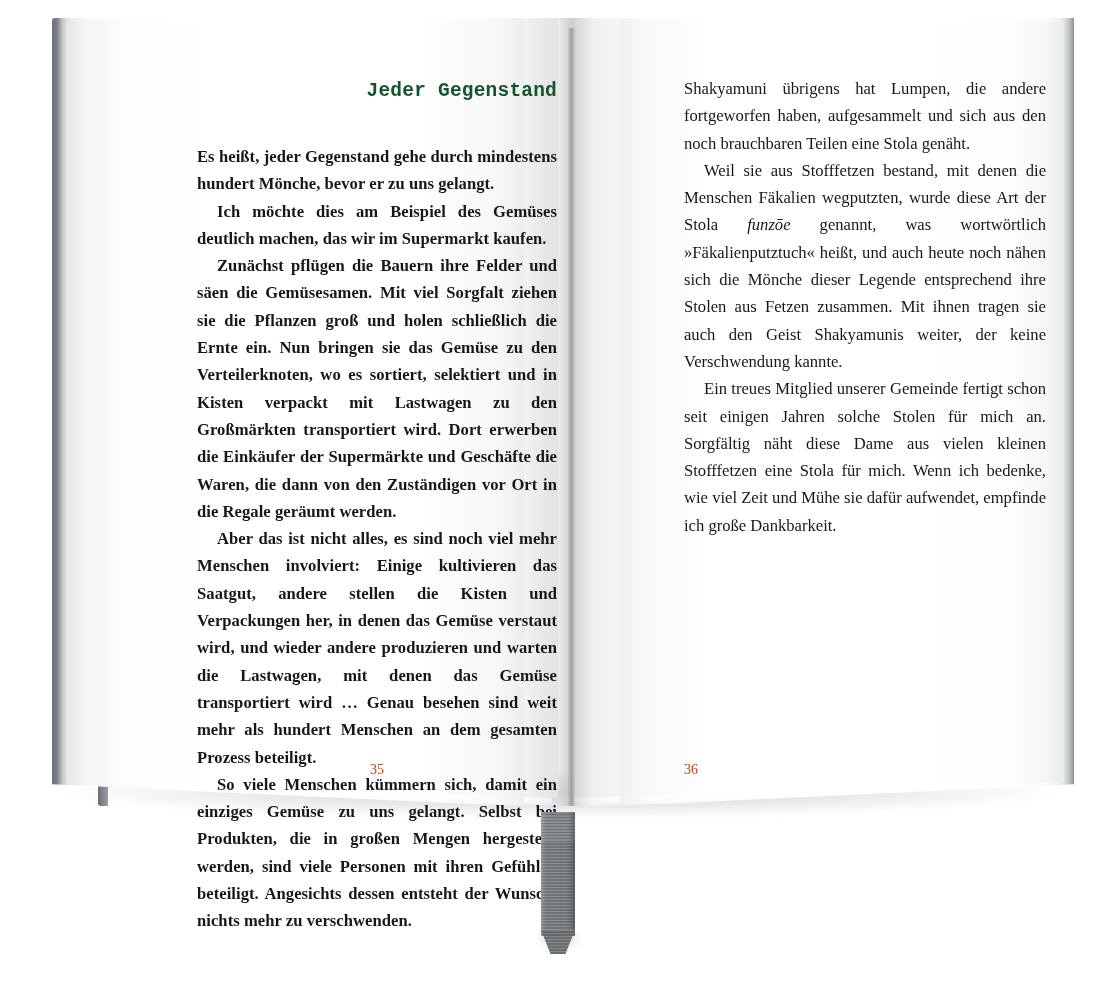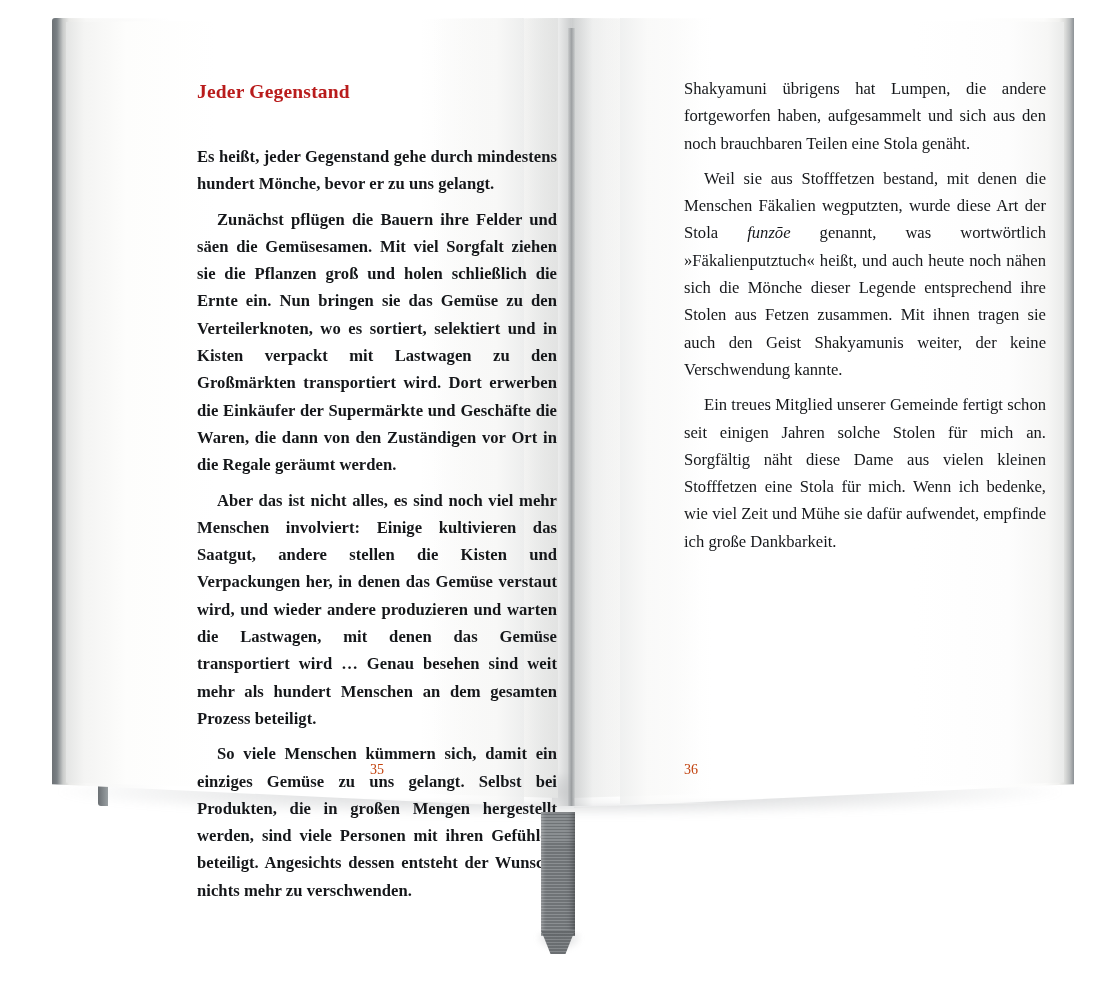--- a/index.html
+++ b/index.html
@@ -150,27 +150,27 @@
     left: 145px;
     width: 360px;
   }
   .col-right {
     left: 632px;
     width: 362px;
   }
 
   .chapter-title {
     margin: 60px 0 0 0;
-    font-family: Liberation Serif, serif;
+    font-family: Liberation Mono, monospace;
     font-weight: 600;
     font-size: 19.5px;
     line-height: 27px;
-    text-align: left;
+    text-align: right;
     letter-spacing: 0.2px;
-    color: #b91c1c;
+    color: #14532d;
   }
 
   .body-text {
     margin: 0;
     font-size: 16.6px;
     line-height: 27.3px;
     text-align: justify;
     color: #15171a;
     font-family: "Liberation Serif", serif;
   }
@@ -180,21 +180,20 @@
     letter-spacing: 0.05px;
   }
   .col-right .body-text {
     margin-top: 57px;
     font-weight: 400;
   }
 
   .body-text .para {
     display: block;
     text-indent: 20px;
-    margin-top: 8px;
   }
   .body-text .para.first {
     text-indent: 0;
   }
   .italic {
     font-style: italic;
   }
 
   .folio {
     position: absolute;
@@ -286,20 +285,21 @@
     <div class="curl-highlight curl-right"></div>
     <div class="gutter"></div>
     <div class="gutter-line"></div>
 
     <div class="text-col col-left">
       <h1 class="chapter-title">
         <span>Jeder Gegenstand</span><br>
       </h1>
       <div class="body-text">
         <span class="para first">Es heißt, jeder Gegenstand gehe durch mindestens hundert Mönche, bevor er zu uns gelangt.</span>
+        <span class="para">Ich möchte dies am Beispiel des Gemüses deutlich machen, das wir im Supermarkt kaufen.</span>
         <span class="para">Zunächst pflügen die Bauern ihre Felder und säen die Gemüsesamen. Mit viel Sorgfalt ziehen sie die Pflanzen groß und holen schließlich die Ernte ein. Nun bringen sie das Gemüse zu den Verteilerknoten, wo es sortiert, selektiert und in Kisten verpackt mit Lastwagen zu den Großmärkten transportiert wird. Dort erwerben die Einkäufer der Supermärkte und Geschäfte die Waren, die dann von den Zuständigen vor Ort in die Regale geräumt werden.</span>
         <span class="para">Aber das ist nicht alles, es sind noch viel mehr Menschen involviert: Einige kultivieren das Saatgut, andere stellen die Kisten und Verpackungen her, in denen das Gemüse verstaut wird, und wieder andere produzieren und warten die Lastwagen, mit denen das Gemüse transportiert wird … Genau besehen sind weit mehr als hundert Menschen an dem gesamten Prozess beteiligt.</span>
         <span class="para">So viele Menschen kümmern sich, damit ein einziges Gemüse zu uns gelangt. Selbst bei Produkten, die in großen Mengen hergestellt werden, sind viele Personen mit ihren Gefühlen beteiligt. Angesichts dessen entsteht der Wunsch, nichts mehr zu verschwenden.</span>
       </div>
     </div>
     <div class="folio folio-left">35</div>
 
     <div class="text-col col-right">
       <div class="body-text">
         <span class="para first">Shakyamuni übrigens hat Lumpen, die andere fortgeworfen haben, aufgesammelt und sich aus den noch brauchbaren Teilen eine Stola genäht.</span>

